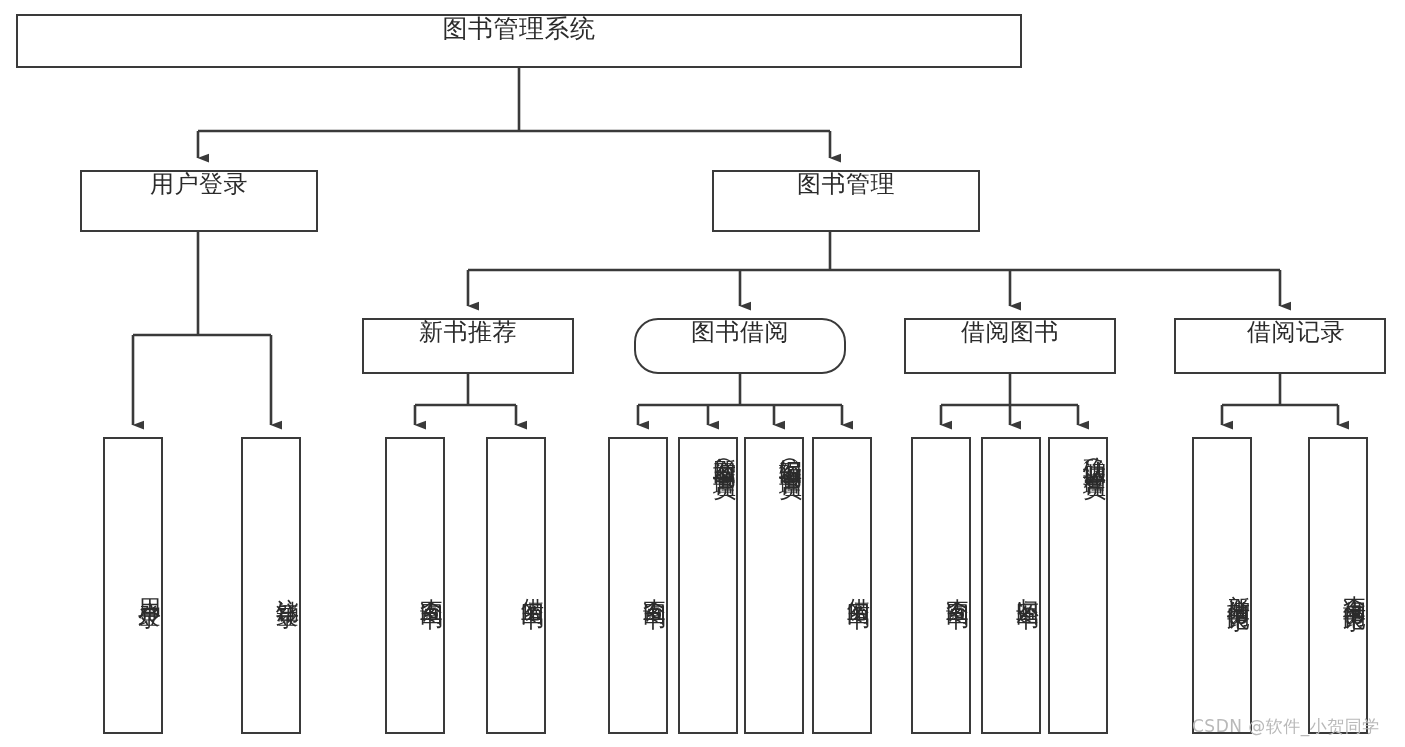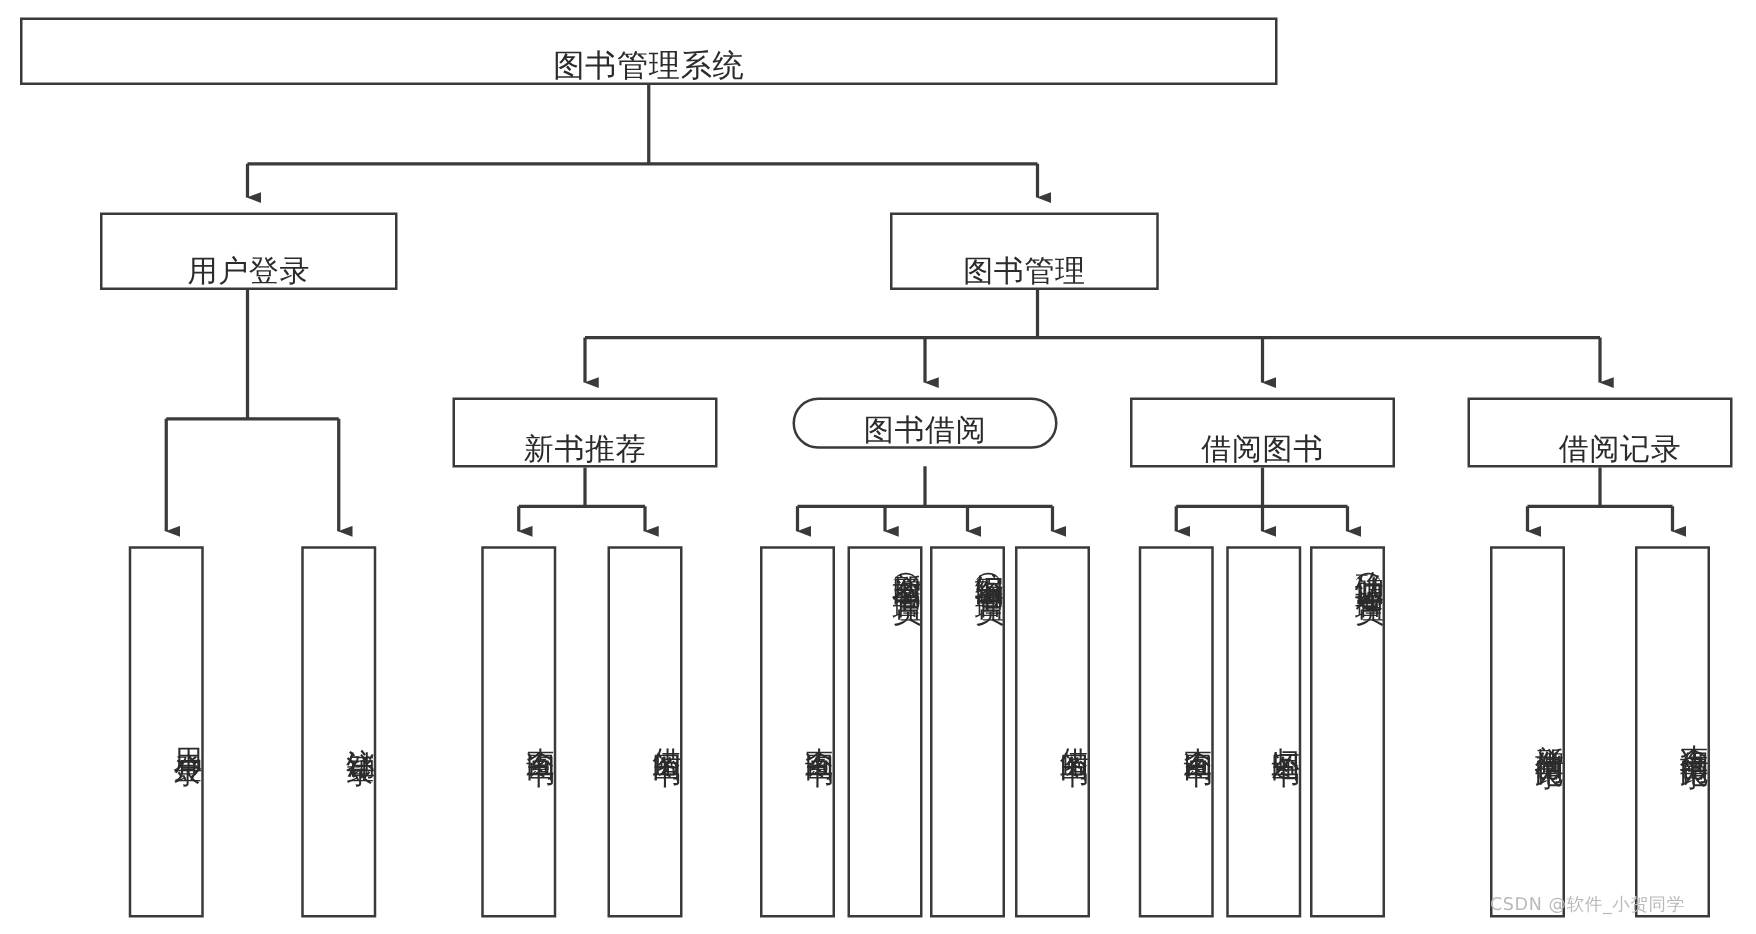--- a/index.html
+++ b/index.html
@@ -21,21 +21,21 @@
     width:1405px;
     height:747px;
     pointer-events:none;
   }
   .node{
     position:absolute;
     box-sizing:border-box;
     border:2.5px solid #3a3a3a;
     background:#ffffff;
     display:flex;
-    align-items:flex-end;
+    align-items:flex-start;
     justify-content:center;
     color:#2b2b2b;
   }
   .node .label{
     color:#2b2b2b;
     line-height:1.06;
     text-align:center;
     letter-spacing:0.5px;
   }
   
@@ -62,21 +62,21 @@
   }
   .node.v.mid{
     align-items:center;
   }
   .node.v.top{
     align-items:flex-start;
   }
   .watermark{
     position:absolute;
     color:#b9b9b9;
-    font-size:14px;
+    font-size:17px;
     white-space:nowrap;
     letter-spacing:0.5px;
     user-select:none;
   }
 </style>
 </head>
 <body>
 
 <div id="canvas">
 
@@ -132,28 +132,28 @@
     </g>
   </svg>
 
   <div class="node h root" style="left:16px;top:14px;width:1006px;height:54px;">
     <span class="label">图书管理系统</span>
   </div>
 
   <div class="node h" style="left:80px;top:170px;width:238px;height:62px;">
     <span class="label">用户登录</span>
   </div>
-  <div class="node h" style="left:712px;top:170px;width:215px;height:62px;">
+  <div class="node h" style="left:712px;top:170px;width:268px;height:62px;">
     <span class="label">图书管理</span>
   </div>
 
   <div class="node h" style="left:362px;top:318px;width:212px;height:56px;">
     <span class="label">新书推荐</span>
   </div>
-  <div class="node h" style="left:634px;top:318px;width:212px;height:41px;border-radius:24px;">
+  <div class="node h" style="left:634px;top:318px;width:212px;height:56px;border-radius:24px;">
     <span class="label">图书借阅</span>
   </div>
   <div class="node h" style="left:904px;top:318px;width:212px;height:56px;">
     <span class="label">借阅图书</span>
   </div>
   <div class="node h" style="left:1174px;top:318px;width:212px;height:56px;padding-left:32px;">
     <span class="label">借阅记录</span>
   </div>
 
   <div class="node v mid" style="left:103px;top:437px;width:60px;height:297px;">

